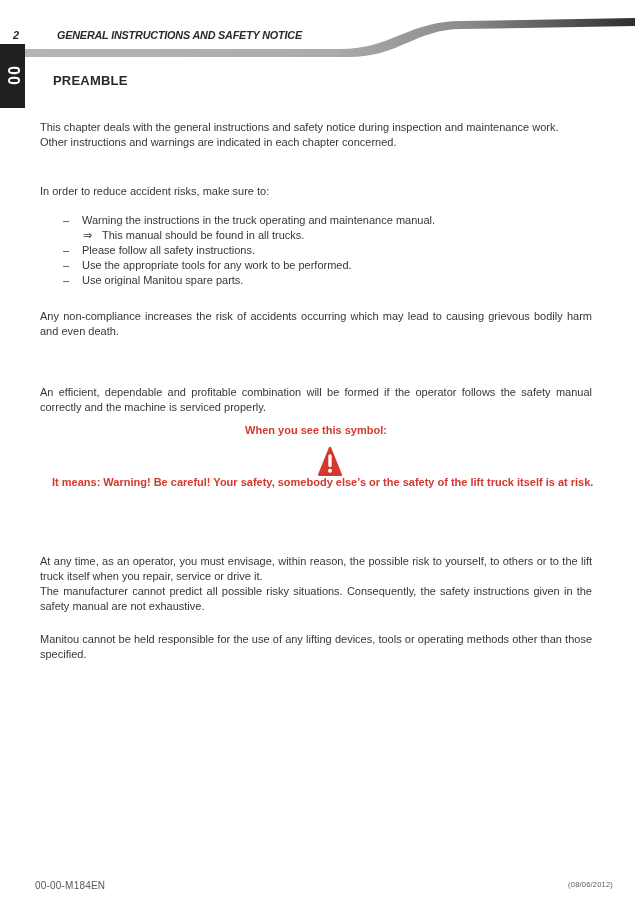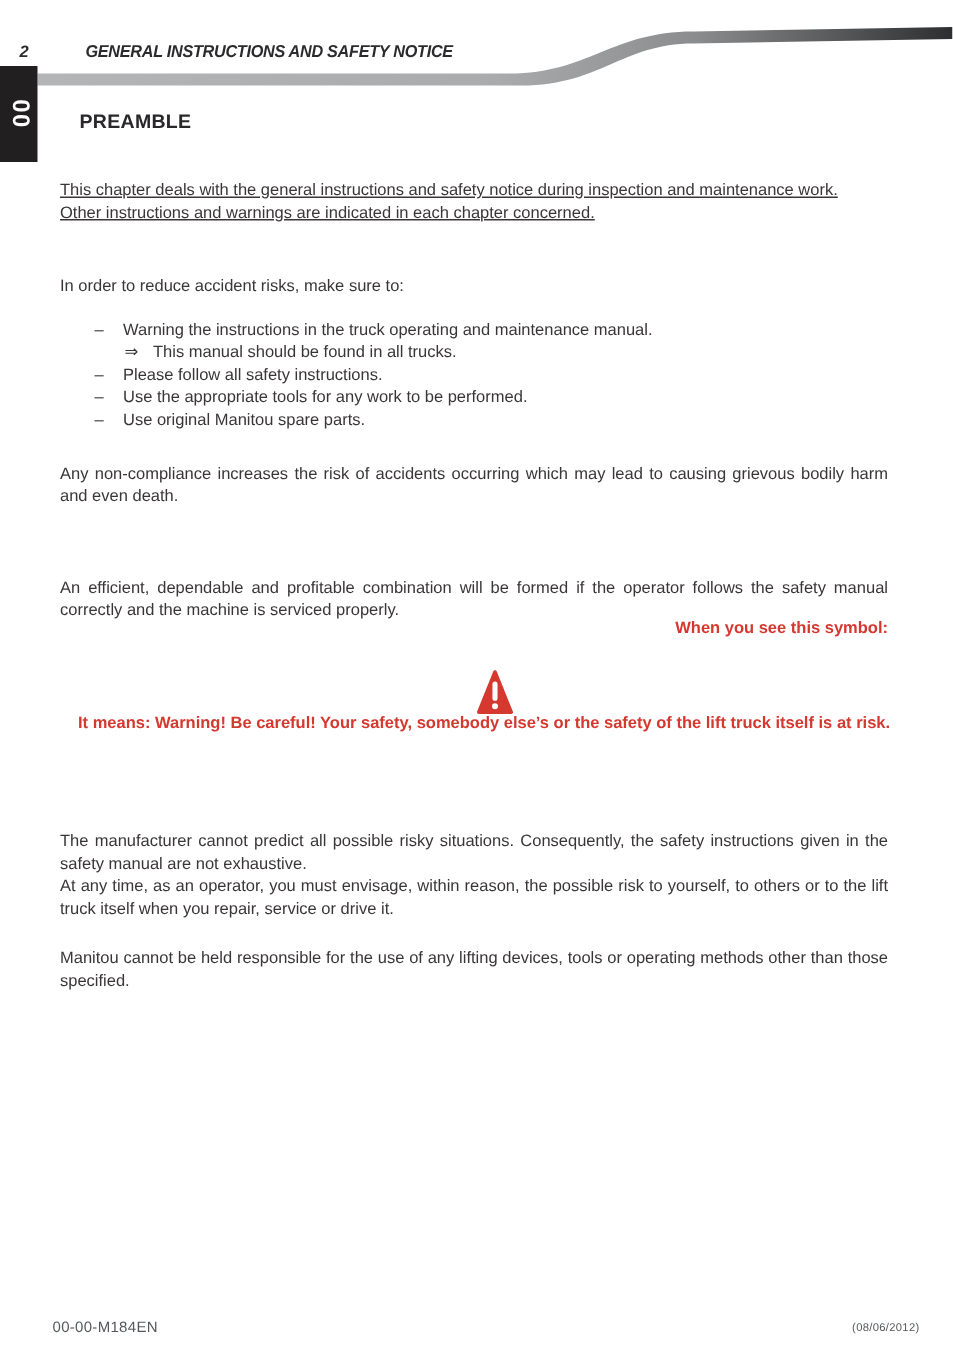--- a/index.html
+++ b/index.html
@@ -71,21 +71,21 @@
 
 <div class="page-number">2</div>
 <div class="header-title">GENERAL INSTRUCTIONS AND SAFETY NOTICE</div>
 
 <div class="chapter-tab">
   <span>00</span>
 </div>
 
 <h1 class="section-title" style="margin:0;padding-left:13px;">PREAMBLE</h1>
 
-<div class="block" style="top:120px;text-decoration:underline;">
+<div class="block" style="top:120px;">
   <div>This chapter deals with the general instructions and safety notice during inspection and maintenance work.</div>
   <div>Other instructions and warnings are indicated in each chapter concerned.</div>
 </div>
 
 <div class="block" style="top:184px;">In order to reduce accident risks, make sure to:</div>
 
 <div class="bullets">
   <div class="bullet-row">
     <span class="marker">–</span>
     <span>Warning the instructions in the truck operating and maintenance manual.</span>
@@ -105,31 +105,31 @@
   <div class="bullet-row">
     <span class="marker">–</span>
     <span>Use original Manitou spare parts.</span>
   </div>
 </div>
 
 <div class="block" style="top:309px;">Any non-compliance increases the risk of accidents occurring which may lead to causing grievous bodily harm and even death.</div>
 
 <div class="block" style="top:354px;margin-top:31px;">An efficient, dependable and profitable combination will be formed if the operator follows the safety manual correctly and the machine is serviced properly.</div>
 
-<div class="block red" style="top:412px;text-align:right;">When you see this symbol:</div>
+<div class="block red" style="top:423px;text-align:center;">When you see this symbol:</div>
 
 <svg class="warning-symbol" viewBox="0 0 24 31">
   <path d="M12,2 L22.8,28.8 L1.2,28.8 Z" fill="#d4382f" stroke="#d4382f" stroke-width="2.4" stroke-linejoin="round"></path>
   <path d="M12,10 L12,19.5" stroke="#ffffff" stroke-width="3.4" stroke-linecap="round"></path>
   <circle cx="12" cy="24.8" r="2" fill="#ffffff"></circle>
 </svg>
 
 <div class="block red" style="top:475px;margin-left:12px;">It means: Warning! Be careful! Your safety, somebody else’s or the safety of the lift truck itself is at risk.</div>
 
 <div class="block" style="top:554px;">
+  <div>At any time, as an operator, you must envisage, within reason, the possible risk to yourself, to others or to the lift truck itself when you repair, service or drive it.</div>
   <div>The manufacturer cannot predict all possible risky situations. Consequently, the safety instructions given in the safety manual are not exhaustive.</div>
-  <div>At any time, as an operator, you must envisage, within reason, the possible risk to yourself, to others or to the lift truck itself when you repair, service or drive it.</div>
 </div>
 
 <div class="block" style="top:632px;">Manitou cannot be held responsible for the use of any lifting devices, tools or operating methods other than those specified.</div>
 
 <div class="footer-left">00-00-M184EN</div>
 <div class="footer-right">(08/06/2012)</div>
 
 </body></html>

